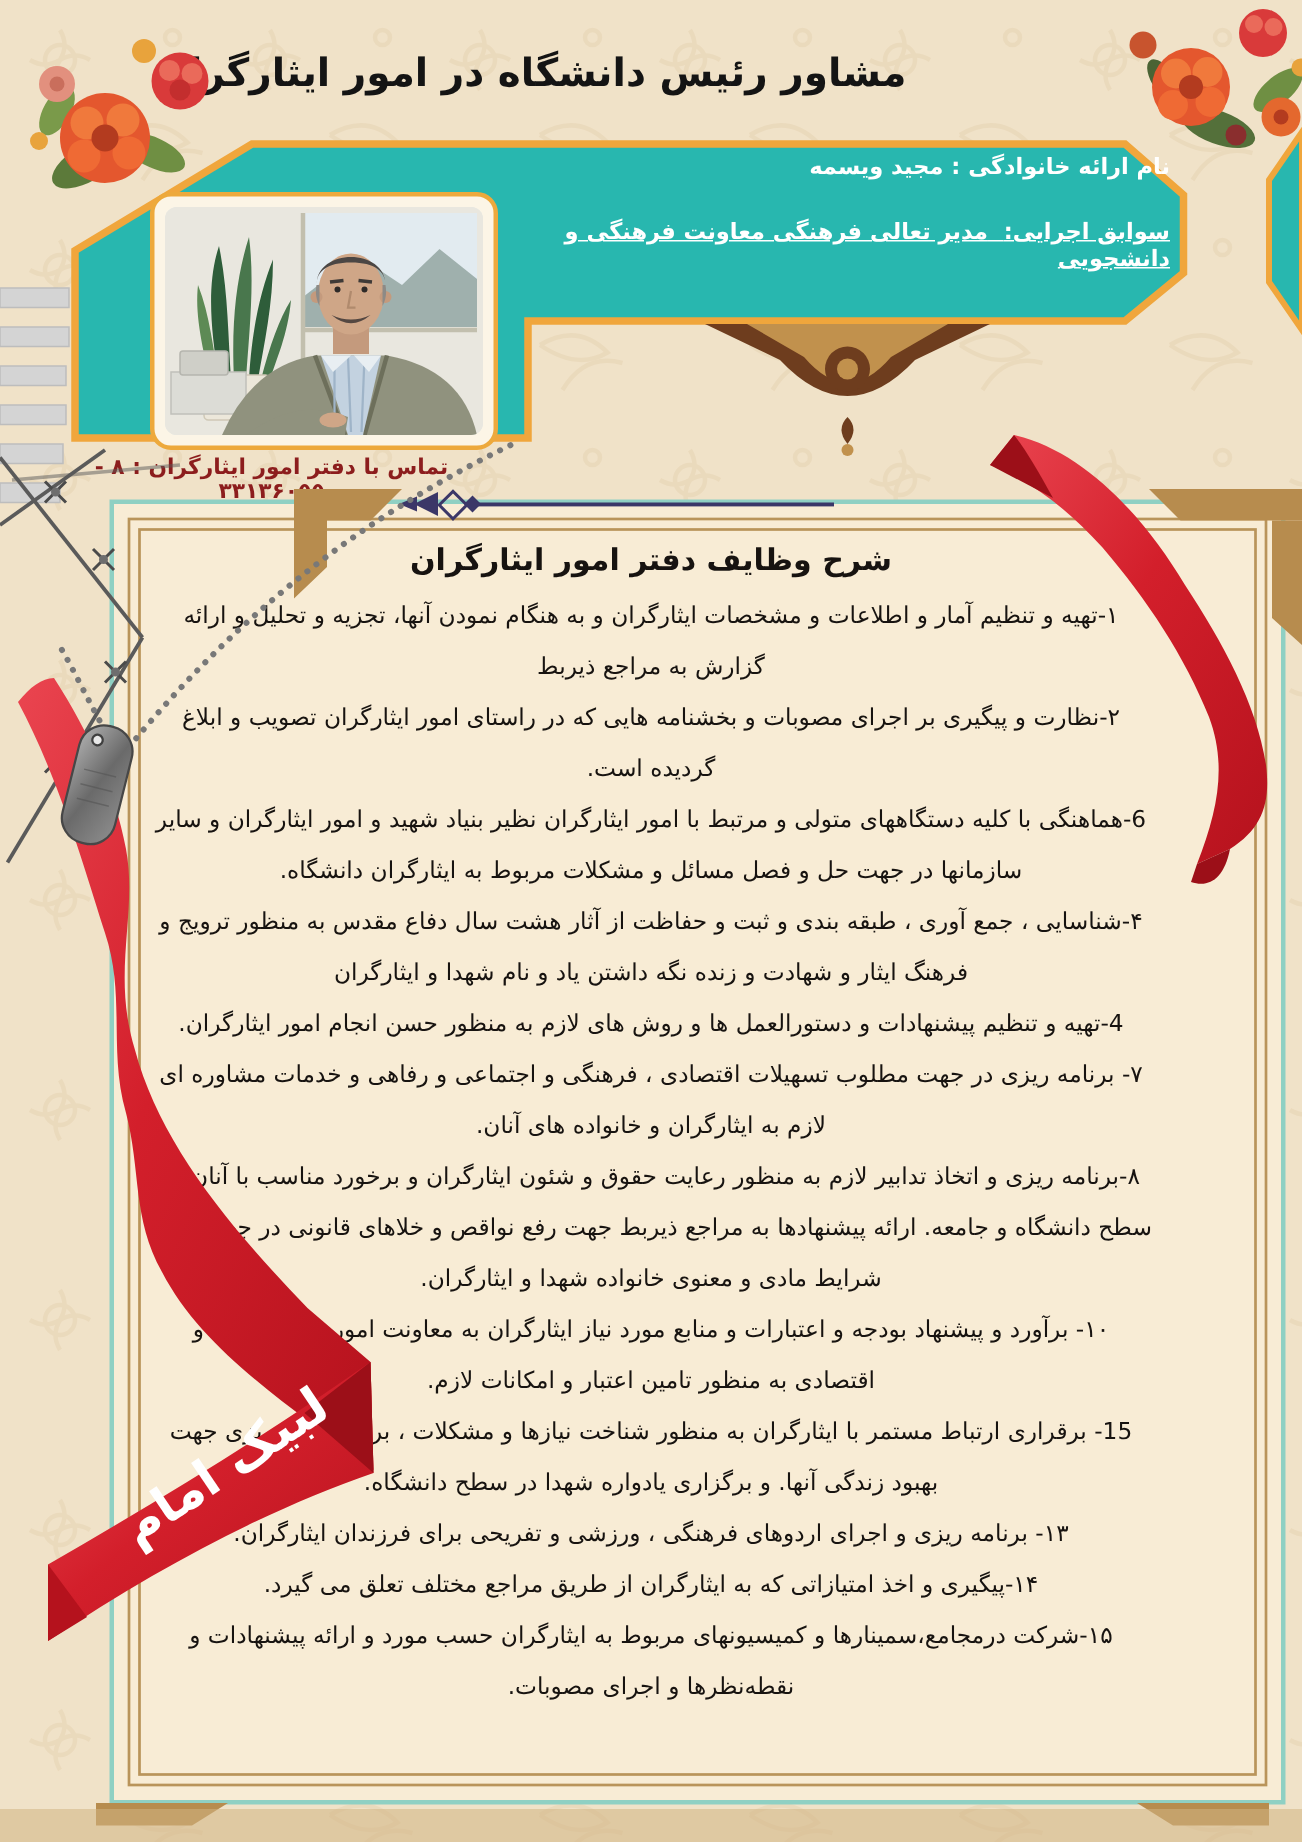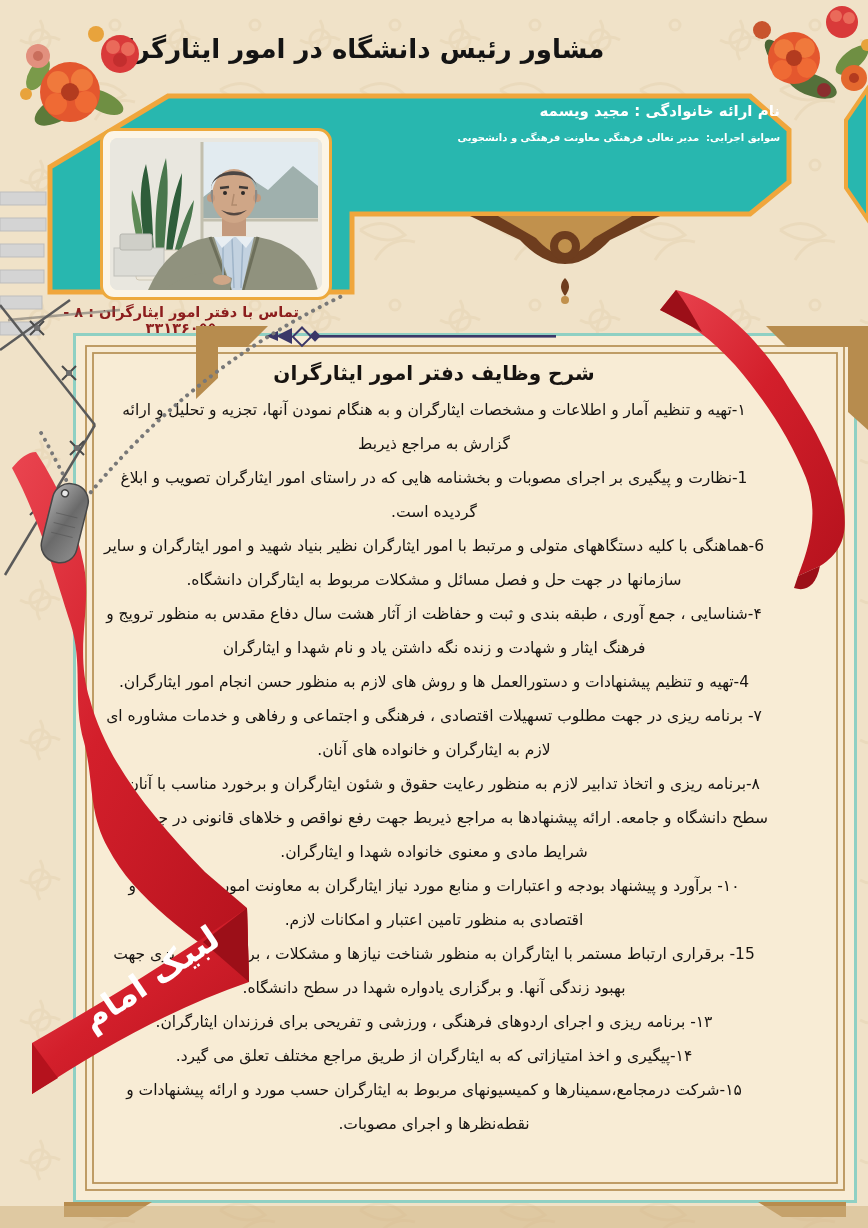--- a/index.html
+++ b/index.html
@@ -10,21 +10,21 @@
   svg{display:block;}
 
   
   .page-title{left:0;top:34px;width:708px;text-align:center;
     font-size:26px;font-weight:bold;color:#141414;letter-spacing:.5px;}
 
   
   .panel-text{right:88px;top:102px;width:450px;color:#fff;text-align:right;}
   .panel-line1{font-size:15px;font-weight:bold;display:flex;gap:22px;flex-wrap:nowrap;}
   .panel-line2{font-size:13.5px;font-weight:bold;margin-top:12px;}
-  .panel-line3{font-size:10px;font-weight:bold;margin-top:12px;}
+  .panel-line3{font-size:15px;font-weight:bold;margin-top:25px;text-decoration:underline;}
 
   
   .photo-frame{left:100px;top:128px;width:232px;height:172px;background:#fcf5e6;
     border:3px solid #eda93c;border-radius:14px;padding:7px;box-sizing:border-box;}
   .photo-inner{width:100%;height:100%;border-radius:8px;overflow:hidden;background:#e3e8e4;}
 
   
   .contact-line{left:36px;top:304px;width:290px;text-align:center;
     font-size:14.5px;font-weight:bold;color:#8c1d1d;}
 
@@ -222,21 +222,21 @@
       <rect x="311" y="332" width="8" height="8" stroke="none" transform="rotate(45 315 336)"></rect>
       <polygon points="276,336 292,328 292,344" stroke="none"></polygon>
       <polygon points="266,336 278,331 278,341" stroke="none"></polygon>
     </g>
   </svg>
 
   <div class="abs duties" dir="rtl">
     <p class="duties-title">شرح وظایف دفتر امور ایثارگران</p>
     <div>
         <p class="duty">۱-تهیه و تنظیم آمار و اطلاعات و مشخصات ایثارگران و به هنگام نمودن آنها، تجزیه و تحلیل و ارائه گزارش به مراجع ذیربط</p>
-        <p class="duty">1-نظارت و پیگیری بر اجرای مصوبات و بخشنامه هایی که در راستای امور ایثارگران تصویب و ابلاغ گردیده است.</p>
+        <p class="duty">۲-نظارت و پیگیری بر اجرای مصوبات و بخشنامه هایی که در راستای امور ایثارگران تصویب و ابلاغ گردیده است.</p>
         <p class="duty">6-هماهنگی با کلیه دستگاههای متولی و مرتبط با امور ایثارگران نظیر بنیاد شهید و امور ایثارگران و سایر سازمانها در جهت حل و فصل مسائل و مشکلات مربوط به ایثارگران دانشگاه.</p>
         <p class="duty">۴-شناسایی ، جمع آوری ، طبقه بندی و ثبت و حفاظت از آثار هشت سال دفاع مقدس به منظور ترویج و فرهنگ ایثار و شهادت و زنده نگه داشتن یاد و نام شهدا و ایثارگران</p>
         <p class="duty">4-تهیه و تنظیم پیشنهادات و دستورالعمل ها و روش های لازم به منظور حسن انجام امور ایثارگران.</p>
         <p class="duty">۷- برنامه ریزی در جهت مطلوب تسهیلات اقتصادی ، فرهنگی و اجتماعی و رفاهی و خدمات مشاوره ای لازم به ایثارگران و خانواده های آنان.</p>
         <p class="duty">۸-برنامه ریزی و اتخاذ تدابیر لازم به منظور رعایت حقوق و شئون ایثارگران و برخورد مناسب با آنان در سطح دانشگاه و جامعه. ارائه پیشنهادها به مراجع ذیربط جهت رفع نواقص و خلاهای قانونی در جهت بهبود شرایط مادی و معنوی خانواده شهدا و ایثارگران.</p>
         <p class="duty">۱۰- برآورد و پیشنهاد بودجه و اعتبارات و منابع مورد نیاز ایثارگران به معاونت امور برنامه ریزی و اقتصادی به منظور تامین اعتبار و امکانات لازم.</p>
         <p class="duty">15- برقراری ارتباط مستمر با ایثارگران به منظور شناخت نیازها و مشکلات ، برای برنامه ریزی جهت بهبود زندگی آنها. و برگزاری یادواره شهدا در سطح دانشگاه.</p>
         <p class="duty">۱۳- برنامه ریزی و اجرای اردوهای فرهنگی ، ورزشی و تفریحی برای فرزندان ایثارگران.</p>
         <p class="duty">۱۴-پیگیری و اخذ امتیازاتی که به ایثارگران از طریق مراجع مختلف تعلق می گیرد.</p>
         <p class="duty">۱۵-شرکت درمجامع،سمینارها و کمیسیونهای مربوط به ایثارگران حسب مورد و ارائه پیشنهادات و نقطه‌نظرها و اجرای مصوبات.</p>

